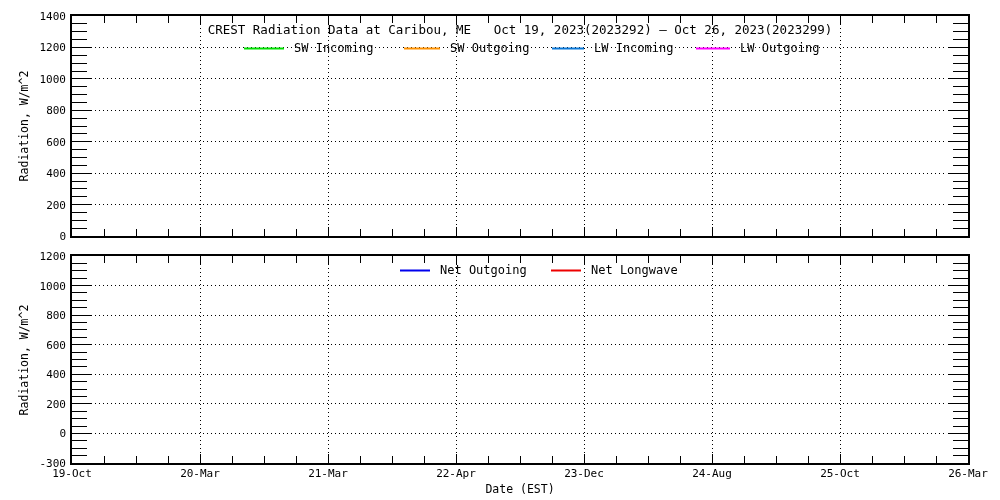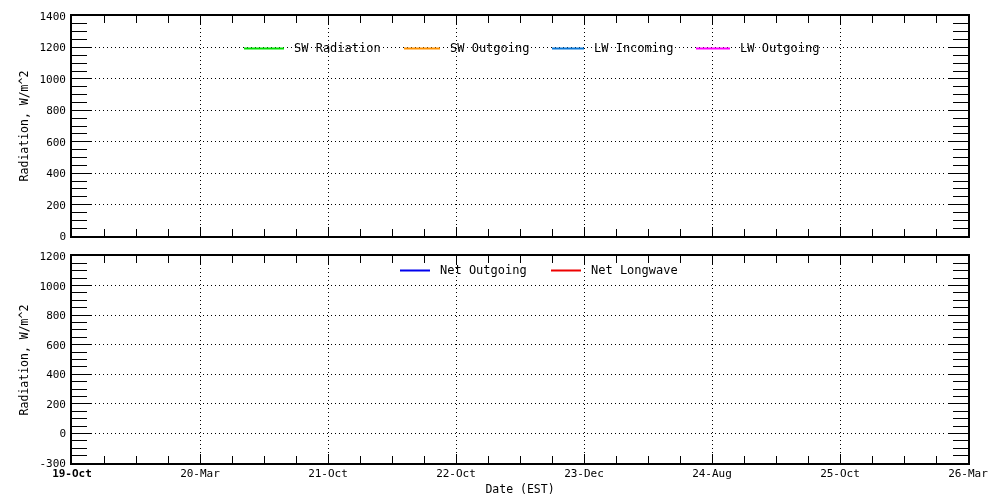--- a/index.html
+++ b/index.html
@@ -49,20 +49,21 @@
     position:absolute;font-size:11px;line-height:11px;
     transform:translateX(-50%);white-space:pre;
   }
 </style>
 </head>
 <body>
 
 <div id="figure">
 
   <div id="panel-top" class="panel">
+    <div class="chart-title">CREST Radiation Data at Caribou, ME   Oct 19, 2023(2023292) – Oct 26, 2023(2023299)</div>
   <div style="position: absolute; left: 0px; top: 211.643px; width: 15px; height: 1px; background: rgb(0, 0, 0);"></div>
       <div style="position: absolute; right: 0px; top: 211.643px; width: 15px; height: 1px; background: rgb(0, 0, 0);"></div>
       <div style="position: absolute; left: 0px; top: 203.786px; width: 15px; height: 1px; background: rgb(0, 0, 0);"></div>
       <div style="position: absolute; right: 0px; top: 203.786px; width: 15px; height: 1px; background: rgb(0, 0, 0);"></div>
       <div style="position: absolute; left: 0px; top: 195.929px; width: 15px; height: 1px; background: rgb(0, 0, 0);"></div>
       <div style="position: absolute; right: 0px; top: 195.929px; width: 15px; height: 1px; background: rgb(0, 0, 0);"></div>
       <div style="position: absolute; left: 0px; top: 188.071px; width: 20px; height: 1px; background: rgb(0, 0, 0);"></div>
       <div style="position: absolute; right: 0px; top: 188.071px; width: 20px; height: 1px; background: rgb(0, 0, 0);"></div>
       <div style="position: absolute; left: 23px; right: 23px; top: 188.071px; height: 1px; background: repeating-linear-gradient(to right, rgb(0, 0, 0) 0px, rgb(0, 0, 0) 1px, transparent 1px, transparent 4px);"></div>
       <div style="position: absolute; left: 0px; top: 180.214px; width: 15px; height: 1px; background: rgb(0, 0, 0);"></div>
@@ -177,21 +178,21 @@
       <div style="position: absolute; left: 735.5px; bottom: 0px; width: 1px; height: 7px; background: rgb(0, 0, 0);"></div>
       <div style="position: absolute; left: 767.5px; top: 0px; width: 1px; height: 9px; background: rgb(0, 0, 0);"></div>
       <div style="position: absolute; left: 767.5px; bottom: 0px; width: 1px; height: 9px; background: rgb(0, 0, 0);"></div>
       <div style="position: absolute; left: 767.5px; top: 0px; bottom: 0px; width: 1px; background: repeating-linear-gradient(rgb(0, 0, 0) 0px, rgb(0, 0, 0) 1px, transparent 1px, transparent 4px);"></div>
       <div style="position: absolute; left: 799.5px; top: 0px; width: 1px; height: 7px; background: rgb(0, 0, 0);"></div>
       <div style="position: absolute; left: 799.5px; bottom: 0px; width: 1px; height: 7px; background: rgb(0, 0, 0);"></div>
       <div style="position: absolute; left: 831.5px; top: 0px; width: 1px; height: 7px; background: rgb(0, 0, 0);"></div>
       <div style="position: absolute; left: 831.5px; bottom: 0px; width: 1px; height: 7px; background: rgb(0, 0, 0);"></div>
       <div style="position: absolute; left: 863.5px; top: 0px; width: 1px; height: 7px; background: rgb(0, 0, 0);"></div>
       <div style="position: absolute; left: 863.5px; bottom: 0px; width: 1px; height: 7px; background: rgb(0, 0, 0);"></div>
-      <div class="legend-item" style="position: absolute; left: 172px; top: 32px;"><div class="legend-swatch" style="position: static; width: 40px; background: rgb(0, 224, 0); height: 2px;"></div><div class="legend-label" style="position: static;">SW Radiation</div></div>
+      <div class="legend-item" style="position: absolute; left: 172px; top: 32px;"><div class="legend-swatch" style="position: static; width: 40px; background: rgb(0, 224, 0); height: 2px;"></div><div class="legend-label" style="position: static;">SW Incoming</div></div>
       <div class="legend-item" style="position: absolute; left: 332px; top: 32px;"><div class="legend-swatch" style="position: static; width: 36px; background: rgb(255, 145, 0); height: 2px;"></div><div class="legend-label" style="position: static;">SW Outgoing</div></div>
       <div class="legend-item" style="position: absolute; left: 480px; top: 32px;"><div class="legend-swatch" style="position: static; width: 32px; background: rgb(10, 120, 216); height: 2px;"></div><div class="legend-label" style="position: static;">LW Incoming</div></div>
       <div class="legend-item" style="position: absolute; left: 624px; top: 32px;"><div class="legend-swatch" style="position: static; width: 34px; background: rgb(255, 0, 255); height: 2px;"></div><div class="legend-label" style="position: static;">LW Outgoing</div></div>
     </div>
 
   <div id="panel-bottom" class="panel">
       <div style="position: absolute; left: 0px; top: 199.107px; width: 15px; height: 1px; background: rgb(0, 0, 0);"></div>
       <div style="position: absolute; right: 0px; top: 199.107px; width: 15px; height: 1px; background: rgb(0, 0, 0);"></div>
       <div style="position: absolute; left: 0px; top: 191.714px; width: 15px; height: 1px; background: rgb(0, 0, 0);"></div>
       <div style="position: absolute; right: 0px; top: 191.714px; width: 15px; height: 1px; background: rgb(0, 0, 0);"></div>
@@ -252,51 +253,51 @@
       <div style="position: absolute; left: 0px; top: 6.89286px; width: 15px; height: 1px; background: rgb(0, 0, 0);"></div>
       <div style="position: absolute; right: 0px; top: 6.89286px; width: 15px; height: 1px; background: rgb(0, 0, 0);"></div>
       <div class="ytick-label" style="position: absolute; right: calc(100% + 6px); top: 207px; width: 40px;">-300</div>
       <div class="ytick-label" style="position: absolute; right: calc(100% + 6px); top: 177.429px; width: 40px;">0</div>
       <div class="ytick-label" style="position: absolute; right: calc(100% + 6px); top: 147.857px; width: 40px;">200</div>
       <div class="ytick-label" style="position: absolute; right: calc(100% + 6px); top: 118.286px; width: 40px;">400</div>
       <div class="ytick-label" style="position: absolute; right: calc(100% + 6px); top: 88.7143px; width: 40px;">600</div>
       <div class="ytick-label" style="position: absolute; right: calc(100% + 6px); top: 59.1429px; width: 40px;">800</div>
       <div class="ytick-label" style="position: absolute; right: calc(100% + 6px); top: 29.5714px; width: 40px;">1000</div>
       <div class="ytick-label" style="position: absolute; right: calc(100% + 6px); top: 0px; width: 40px;">1200</div>
-      <div class="xtick-label" style="position: absolute; left: 0px; top: 212px; font-weight: bold;">19-Oct</div>
+      <div class="xtick-label" style="position: absolute; left: 0px; top: 212px;">19-Oct</div>
       <div style="position: absolute; left: 31.5px; top: 0px; width: 1px; height: 7px; background: rgb(0, 0, 0);"></div>
       <div style="position: absolute; left: 31.5px; bottom: 0px; width: 1px; height: 7px; background: rgb(0, 0, 0);"></div>
       <div style="position: absolute; left: 63.5px; top: 0px; width: 1px; height: 7px; background: rgb(0, 0, 0);"></div>
       <div style="position: absolute; left: 63.5px; bottom: 0px; width: 1px; height: 7px; background: rgb(0, 0, 0);"></div>
       <div style="position: absolute; left: 95.5px; top: 0px; width: 1px; height: 7px; background: rgb(0, 0, 0);"></div>
       <div style="position: absolute; left: 95.5px; bottom: 0px; width: 1px; height: 7px; background: rgb(0, 0, 0);"></div>
       <div style="position: absolute; left: 127.5px; top: 0px; width: 1px; height: 9px; background: rgb(0, 0, 0);"></div>
       <div style="position: absolute; left: 127.5px; bottom: 0px; width: 1px; height: 9px; background: rgb(0, 0, 0);"></div>
       <div style="position: absolute; left: 127.5px; top: 0px; bottom: 0px; width: 1px; background: repeating-linear-gradient(rgb(0, 0, 0) 0px, rgb(0, 0, 0) 1px, transparent 1px, transparent 4px);"></div>
       <div class="xtick-label" style="position: absolute; left: 128px; top: 212px;">20-Mar</div>
       <div style="position: absolute; left: 159.5px; top: 0px; width: 1px; height: 7px; background: rgb(0, 0, 0);"></div>
       <div style="position: absolute; left: 159.5px; bottom: 0px; width: 1px; height: 7px; background: rgb(0, 0, 0);"></div>
       <div style="position: absolute; left: 191.5px; top: 0px; width: 1px; height: 7px; background: rgb(0, 0, 0);"></div>
       <div style="position: absolute; left: 191.5px; bottom: 0px; width: 1px; height: 7px; background: rgb(0, 0, 0);"></div>
       <div style="position: absolute; left: 223.5px; top: 0px; width: 1px; height: 7px; background: rgb(0, 0, 0);"></div>
       <div style="position: absolute; left: 223.5px; bottom: 0px; width: 1px; height: 7px; background: rgb(0, 0, 0);"></div>
       <div style="position: absolute; left: 255.5px; top: 0px; width: 1px; height: 9px; background: rgb(0, 0, 0);"></div>
       <div style="position: absolute; left: 255.5px; bottom: 0px; width: 1px; height: 9px; background: rgb(0, 0, 0);"></div>
       <div style="position: absolute; left: 255.5px; top: 0px; bottom: 0px; width: 1px; background: repeating-linear-gradient(rgb(0, 0, 0) 0px, rgb(0, 0, 0) 1px, transparent 1px, transparent 4px);"></div>
-      <div class="xtick-label" style="position: absolute; left: 256px; top: 212px;">21-Oct</div>
+      <div class="xtick-label" style="position: absolute; left: 256px; top: 212px;">21-Mar</div>
       <div style="position: absolute; left: 287.5px; top: 0px; width: 1px; height: 7px; background: rgb(0, 0, 0);"></div>
       <div style="position: absolute; left: 287.5px; bottom: 0px; width: 1px; height: 7px; background: rgb(0, 0, 0);"></div>
       <div style="position: absolute; left: 319.5px; top: 0px; width: 1px; height: 7px; background: rgb(0, 0, 0);"></div>
       <div style="position: absolute; left: 319.5px; bottom: 0px; width: 1px; height: 7px; background: rgb(0, 0, 0);"></div>
       <div style="position: absolute; left: 351.5px; top: 0px; width: 1px; height: 7px; background: rgb(0, 0, 0);"></div>
       <div style="position: absolute; left: 351.5px; bottom: 0px; width: 1px; height: 7px; background: rgb(0, 0, 0);"></div>
       <div style="position: absolute; left: 383.5px; top: 0px; width: 1px; height: 9px; background: rgb(0, 0, 0);"></div>
       <div style="position: absolute; left: 383.5px; bottom: 0px; width: 1px; height: 9px; background: rgb(0, 0, 0);"></div>
       <div style="position: absolute; left: 383.5px; top: 0px; bottom: 0px; width: 1px; background: repeating-linear-gradient(rgb(0, 0, 0) 0px, rgb(0, 0, 0) 1px, transparent 1px, transparent 4px);"></div>
-      <div class="xtick-label" style="position: absolute; left: 384px; top: 212px;">22-Oct</div>
+      <div class="xtick-label" style="position: absolute; left: 384px; top: 212px;">22-Apr</div>
       <div style="position: absolute; left: 415.5px; top: 0px; width: 1px; height: 7px; background: rgb(0, 0, 0);"></div>
       <div style="position: absolute; left: 415.5px; bottom: 0px; width: 1px; height: 7px; background: rgb(0, 0, 0);"></div>
       <div style="position: absolute; left: 447.5px; top: 0px; width: 1px; height: 7px; background: rgb(0, 0, 0);"></div>
       <div style="position: absolute; left: 447.5px; bottom: 0px; width: 1px; height: 7px; background: rgb(0, 0, 0);"></div>
       <div style="position: absolute; left: 479.5px; top: 0px; width: 1px; height: 7px; background: rgb(0, 0, 0);"></div>
       <div style="position: absolute; left: 479.5px; bottom: 0px; width: 1px; height: 7px; background: rgb(0, 0, 0);"></div>
       <div style="position: absolute; left: 511.5px; top: 0px; width: 1px; height: 9px; background: rgb(0, 0, 0);"></div>
       <div style="position: absolute; left: 511.5px; bottom: 0px; width: 1px; height: 9px; background: rgb(0, 0, 0);"></div>
       <div style="position: absolute; left: 511.5px; top: 0px; bottom: 0px; width: 1px; background: repeating-linear-gradient(rgb(0, 0, 0) 0px, rgb(0, 0, 0) 1px, transparent 1px, transparent 4px);"></div>
       <div class="xtick-label" style="position: absolute; left: 512px; top: 212px;">23-Dec</div>

